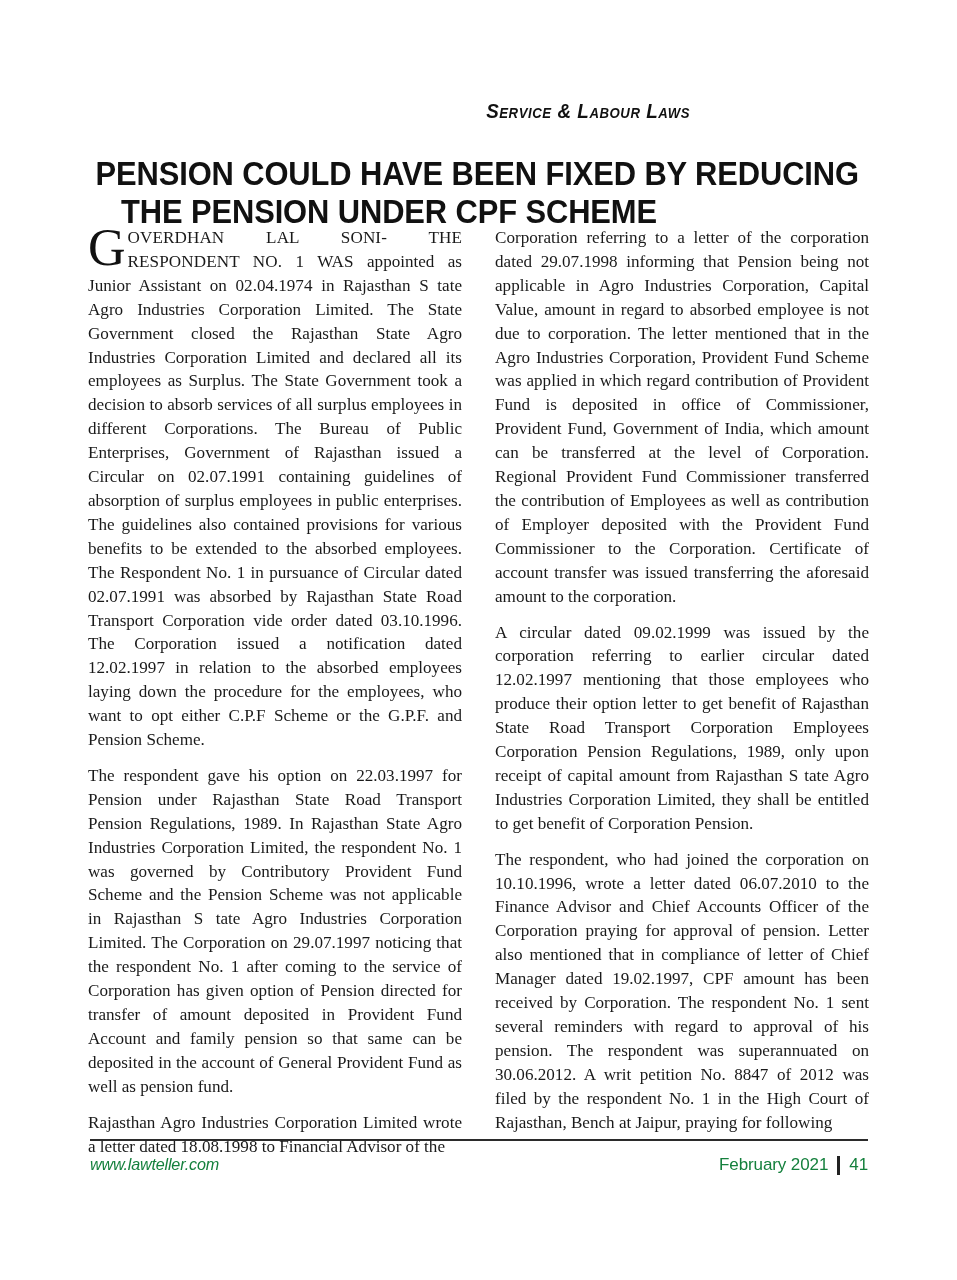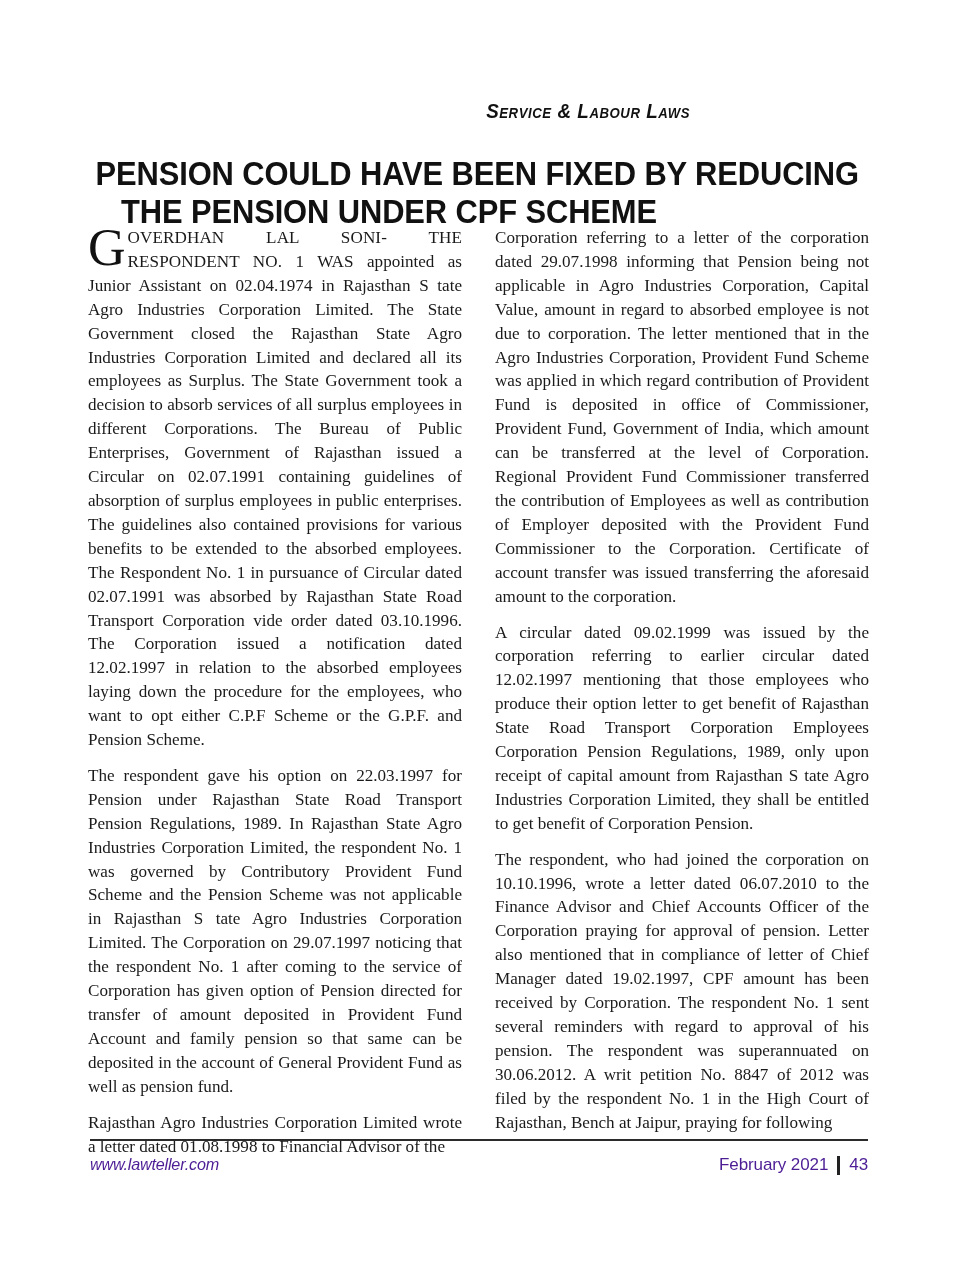--- a/index.html
+++ b/index.html
@@ -121,21 +121,21 @@
     position: absolute;
     left: 90px;
     top: 1152px;
     width: 778px;
     height: 26px;
     display: flex;
     align-items: center;
     justify-content: space-between;
     font-family: "Liberation Sans Narrow", "Liberation Sans", "DejaVu Sans", sans-serif;
     font-size: 17px;
-    color: #4c1d95;
+    color: #15803d;
   }
   .footer-left {
     font-style: italic;
     font-weight: normal;
     letter-spacing: -0.2px;
     transform: scaleX(0.95);
     transform-origin: left center;
   }
   .footer-right {
     display: flex;
@@ -163,35 +163,35 @@
     <span class="tline">THE PENSION UNDER CPF SCHEME</span>
   </h1>
 
   <div class="body-columns">
 
     <div class="col">
       <p class="dropcap-para">
         <span class="dropcap">G</span><span class="smallcaps">OVERDHAN LAL SONI- THE RESPONDENT NO. 1 WAS</span><span> appointed as Junior Assistant on 02.04.1974 in Rajasthan S tate Agro Industries Corporation Limited. The State Government closed the Rajasthan State Agro Industries Corporation Limited and declared all its employees as Surplus. The State Government took a decision to absorb services of all surplus employees in different Corporations. The Bureau of Public Enterprises, Government of Rajasthan issued a Circular on 02.07.1991 containing guidelines of absorption of surplus employees in public enterprises. The guidelines also contained provisions for various benefits to be extended to the absorbed employees. The Respondent No. 1 in pursuance of Circular dated 02.07.1991 was absorbed by Rajasthan State Road Transport Corporation vide order dated 03.10.1996. The Corporation issued a notification dated 12.02.1997 in relation to the absorbed employees laying down the procedure for the employees, who want to opt either C.P.F Scheme or the G.P.F. and Pension Scheme.</span>
       </p>
       <p>The respondent gave his option on 22.03.1997 for Pension under Rajasthan State Road Transport Pension Regulations, 1989. In Rajasthan State Agro Industries Corporation Limited, the respondent No. 1 was governed by Contributory Provident Fund Scheme and the Pension Scheme was not applicable in Rajasthan S tate Agro Industries Corporation Limited. The Corporation on 29.07.1997 noticing that the respondent No. 1 after coming to the service of Corporation has given option of Pension directed for transfer of amount deposited in Provident Fund Account and family pension so that same can be deposited in the account of General Provident Fund as well as pension fund.</p>
-      <p>Rajasthan Agro Industries Corporation Limited wrote a letter dated 01.08.1998 to Financial Advisor of the</p>
+      <p>Rajasthan Agro Industries Corporation Limited wrote a letter dated 18.08.1998 to Financial Advisor of the</p>
     </div>
 
     <div class="col">
       <p>Corporation referring to a letter of the corporation dated 29.07.1998 informing that Pension being not applicable in Agro Industries Corporation, Capital Value, amount in regard to absorbed employee is not due to corporation. The letter mentioned that in the Agro Industries Corporation, Provident Fund Scheme was applied in which regard contribution of Provident Fund is deposited in office of Commissioner, Provident Fund, Government of India, which amount can be transferred at the level of Corporation. Regional Provident Fund Commissioner transferred the contribution of Employees as well as contribution of Employer deposited with the Provident Fund Commissioner to the Corporation. Certificate of account transfer was issued transferring the aforesaid amount to the corporation.</p>
       <p>A circular dated 09.02.1999 was issued by the corporation referring to earlier circular dated 12.02.1997 mentioning that those employees who produce their option letter to get benefit of Rajasthan State Road Transport Corporation Employees Corporation Pension Regulations, 1989, only upon receipt of capital amount from Rajasthan S tate Agro Industries Corporation Limited, they shall be entitled to get benefit of Corporation Pension.</p>
       <p>The respondent, who had joined the corporation on 10.10.1996, wrote a letter dated 06.07.2010 to the Finance Advisor and Chief Accounts Officer of the Corporation praying for approval of pension. Letter also mentioned that in compliance of letter of Chief Manager dated 19.02.1997, CPF amount has been received by Corporation. The respondent No. 1 sent several reminders with regard to approval of his pension. The respondent was superannuated on 30.06.2012. A writ petition No. 8847 of 2012 was filed by the respondent No. 1 in the High Court of Rajasthan, Bench at Jaipur, praying for following</p>
     </div>
 
   </div>
 
   <div class="footer-rule"></div>
 
   <div class="footer">
     <span class="footer-left">www.lawteller.com</span>
     <span class="footer-right">
       <span>February 2021</span>
       <span class="footer-sep"></span>
-      <span class="footer-pageno">43</span>
+      <span class="footer-pageno">41</span>
     </span>
   </div>
 
 </div>
 
 </body></html>

